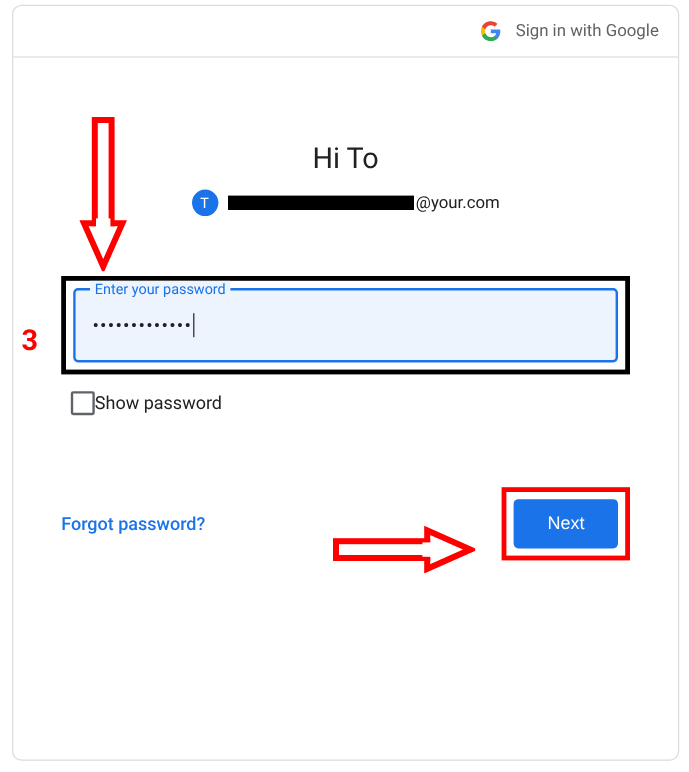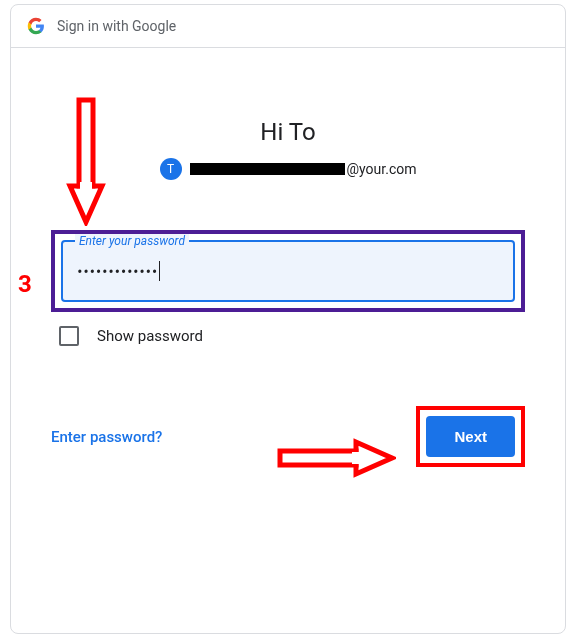--- a/index.html
+++ b/index.html
@@ -24,20 +24,21 @@
       border-radius: 8px;
       background: #fff;
       overflow: hidden;
     }
     .header {
       display: flex;
       align-items: center;
       padding: 12px 16px;
       border-bottom: 1px solid #dadce0;
       gap: 12px;
+      justify-content: flex-end;
     }
     .google-g {
       width: 18px;
       height: 18px;
     }
     .header-text {
       font-size: 14px;
       color: #5f6368;
     }
     .content {
@@ -75,24 +76,23 @@
       background: #000;
       display: inline-block;
     }
     .email-domain {
       font-size: 14px;
       color: #202124;
       margin-left: -6px;
     }
     .field-wrap {
       position: relative;
-      border: 4px solid #4c1d95;
+      border: 4px solid #000000;
       padding: 6px;
       margin-bottom: 14px;
-      font-style: italic;
     }
     .password-field {
       position: relative;
       border: 2px solid #1a73e8;
       border-radius: 4px;
       background: #eef4fd;
       height: 62px;
       padding: 0 14px;
       display: flex;
       align-items: center;
@@ -115,21 +115,20 @@
       display: inline-block;
       width: 1px;
       height: 20px;
       background: #202124;
       vertical-align: middle;
       margin-left: 1px;
     }
     .show-pw {
       display: flex;
       align-items: center;
-      gap: 18px;
       margin-left: 8px;
       margin-bottom: 60px;
     }
     .checkbox {
       width: 20px;
       height: 20px;
       border: 2px solid #5f6368;
       border-radius: 2px;
     }
     .show-pw-label {
@@ -151,21 +150,21 @@
       border: 4px solid #ff0000;
       padding: 6px;
     }
     .next-btn {
       background: #1a73e8;
       color: #fff;
       border: none;
       border-radius: 4px;
       padding: 12px 28px;
       font-size: 15px;
-      font-weight: 700;
+      font-weight: 400;
       cursor: pointer;
       text-align: center;
     }
     
     .anno-num {
       position: absolute;
       left: 18px;
       top: 270px;
       color: #ff0000;
       font-size: 24px;
@@ -214,21 +213,21 @@
           <span class="cursor"></span>
       </div>
     </div>
 
     <div class="show-pw">
       <div class="checkbox"></div>
       <span class="show-pw-label">Show password</span>
     </div>
 
     <div class="actions">
-      <span class="forgot-link">Enter password?</span>
+      <span class="forgot-link">Forgot password?</span>
       <div class="next-wrap">
         <button class="next-btn">Next</button>
       </div>
     </div>
   </div>
 </div>
 
 <div class="anno-num">3</div>
 
 <svg class="anno-arrow-down" width="40" height="130">

